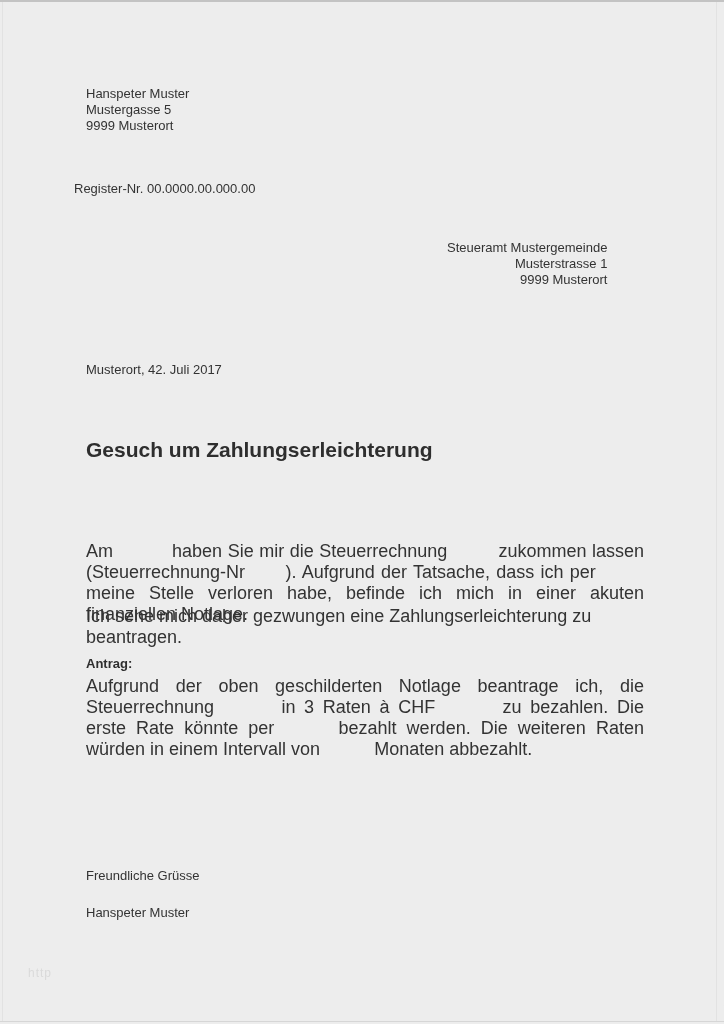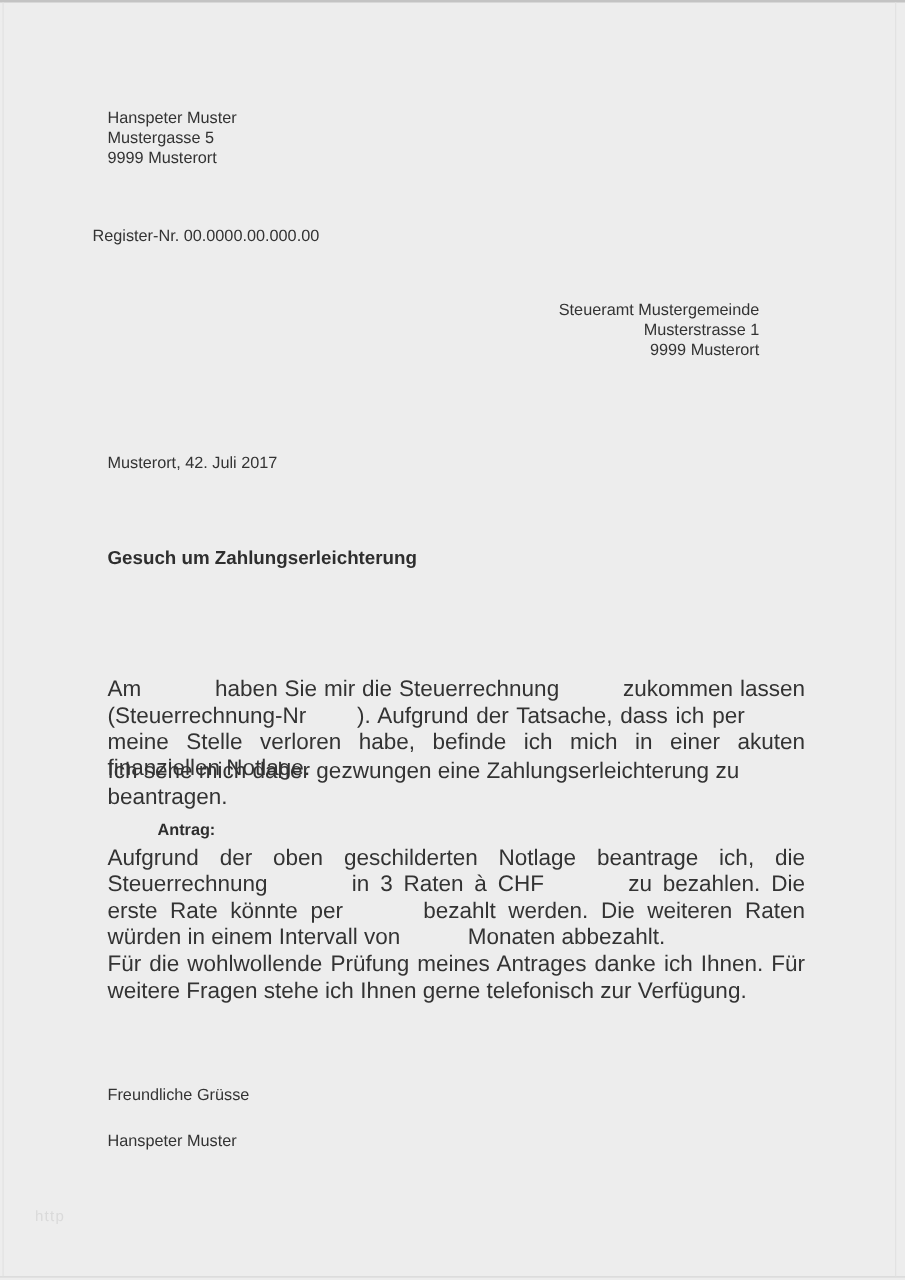--- a/index.html
+++ b/index.html
@@ -32,39 +32,39 @@
     line-height: 16px;
     white-space: nowrap;
   }
   .sender    { position: absolute; left: 86px; top: 86px; }
   .register  { position: absolute; left: 74px; top: 148px; margin-top: 33px; }
   .recipient { position: absolute; left: 447px; top: 240px; text-align: right; }
   .dateline  { position: absolute; left: 86px; top: 362px; }
 
   .subject {
     position: absolute; left: 86px; top: 438px;
-    font-size: 15px; font-weight: bold; color: #2e2e2e;
+    font-size: 21px; font-weight: bold; color: #2e2e2e;
     white-space: nowrap;
   }
   .salutation { position: absolute; left: 86px; top: 494px; }
 
   .para {
     position: absolute;
     left: 86px;
     width: 558px;
     margin: 0;
     font-size: 18px;
     line-height: 21px;
     text-align: justify;
   }
   .para1   { top: 541px; }
   .para2   { top: 606px; text-align: left; }
   .antrag-heading {
     position: absolute; left: 86px; top: 656px;
-    font-size: 13px; font-weight: bold; color: #2e2e2e; margin-left: 40px;
+    font-size: 13px; font-weight: bold; color: #2e2e2e;
   }
   .antrag  { top: 676px; }
   .closing { top: 761px; }
 
   .greeting  { position: absolute; left: 86px; top: 820px; margin-top: 48px; }
   .signature { position: absolute; left: 86px; top: 905px; }
 
   .blank {
     display: inline-block;
     height: 10px;
@@ -110,21 +110,20 @@
 
 
   <p class="para para1"><span>Am</span> <span class="blank" style="width: 48px;"></span> <span>haben Sie mir die Steuerrechnung</span> <span class="blank" style="width: 40px;"></span> <span>zukommen lassen (Steuerrechnung-Nr</span> <span class="blank" style="width: 28px;"></span> <span>). Aufgrund der Tatsache, dass ich per</span> <span class="blank" style="width: 42px;"></span> <span>meine Stelle verloren habe, befinde ich mich in einer akuten finanziellen Notlage.</span></p>
 
   <p class="para para2">Ich sehe mich daher gezwungen eine Zahlungserleichterung zu beantragen.</p>
 
   <div class="antrag-heading">Antrag:</div>
 
   <p class="para antrag"><span>Aufgrund der oben geschilderten Notlage beantrage ich, die Steuerrechnung</span> <span class="blank" style="width: 50px;"></span> <span>in 3 Raten à CHF</span> <span class="blank" style="width: 50px;"></span> <span>zu bezahlen. Die erste Rate könnte per</span> <span class="blank" style="width: 44px;"></span> <span>bezahlt werden. Die weiteren Raten würden in einem Intervall von</span> <span class="blank" style="width: 44px;"></span> <span>Monaten abbezahlt.</span></p>
 
-  <p class="para closing">Für die wohlwollende Prüfung meines Antrages danke ich Ihnen. Für weitere Fragen stehe ich Ihnen gerne telefonisch zur Verfügung.</p>
 
   <div class="greeting line">Freundliche Grüsse</div>
 
   <div class="signature line">Hanspeter Muster</div>
 
   <div class="watermark">http</div>
 
 </div>
 
 </body></html>

